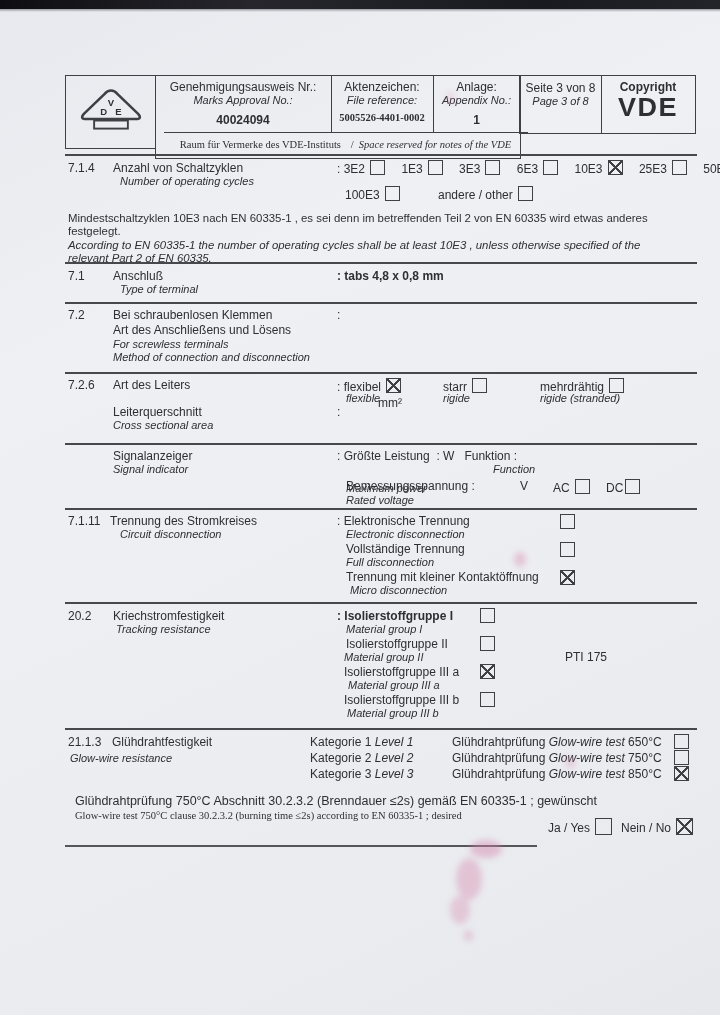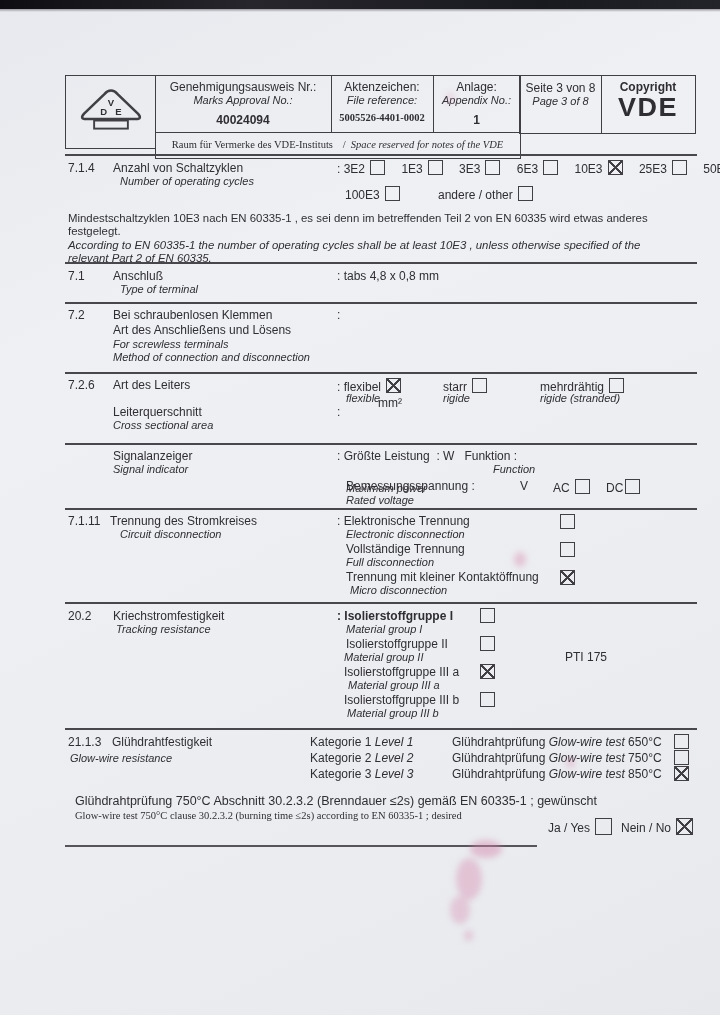--- a/index.html
+++ b/index.html
@@ -58,21 +58,21 @@
       <div class="t">Aktenzeichen:</div>
       <div class="ti">File reference:</div>
       <div class="tsm b" style="margin-top:5px;">5005526-4401-0002</div>
     </div>
     <div class="abs" style="left:277px;top:0;width:0;height:56px;border-left:1.4px solid #3f3f44;"></div>
     <div class="abs hcell" style="left:278px;top:4px;width:86px;">
       <div class="t">Anlage:</div>
       <div class="ti">Appendix No.:</div>
       <div class="t b" style="margin-top:6px;">1</div>
     </div>
-    <div class="abs hcell" style="left:0;top:56px;width:364px;border-top:1.4px solid #3f3f44;padding-top:1px;">
+    <div class="abs hcell" style="left:8px;top:56px;width:364px;border-top:1.4px solid #3f3f44;padding-top:1px;">
       <span class="tsm">Raum für Vermerke des VDE-Instituts</span>
       <span class="tsm">&nbsp;&nbsp;<span>/</span>&nbsp;&nbsp;</span><span class="tsm" style="font-style:italic;">Space reserved for notes of the VDE</span>
     </div>
   </div>
 
   <div class="box hcell" style="left:519px;top:75px;width:83px;height:59px;">
     <div class="t" style="margin-top:5px;">Seite 3 von 8</div>
     <div class="ti">Page 3 of 8</div>
   </div>
 
@@ -105,21 +105,21 @@
 
   <div class="abs note" style="left:68px;top:212px;width:615px;">
     <div>Mindestschaltzyklen 10E3 nach EN 60335-1 , es sei denn im betreffenden Teil 2 von EN 60335 wird etwas anderes festgelegt.</div>
     <div style="font-style:italic;">According to EN 60335-1 the number of operating cycles shall be at least 10E3 , unless otherwise specified of the relevant Part 2 of EN 60335.</div>
   </div>
 
   <div class="hr" style="left:65px;top:262px;width:632px;"></div>
   <div class="abs t" style="left:68px;top:269px;">7.1</div>
   <div class="abs t" style="left:113px;top:269px;">Anschluß</div>
   <div class="abs ti" style="left:120px;top:283px;">Type of terminal</div>
-  <div class="abs t" style="left:337px;top:269px;">: tabs 4,8 x 0,8 mm</div>
+  <div class="abs t" style="left:337px;top:269px;font-weight:bold;">: tabs 4,8 x 0,8 mm</div>
 
   <div class="hr" style="left:65px;top:302px;width:632px;"></div>
   <div class="abs t" style="left:68px;top:308px;">7.2</div>
   <div class="abs t" style="left:113px;top:308px;">Bei schraubenlosen Klemmen</div>
   <div class="abs t" style="left:113px;top:323px;">Art des Anschließens und Lösens</div>
   <div class="abs ti" style="left:113px;top:338px;">For screwless terminals</div>
   <div class="abs ti" style="left:113px;top:351px;">Method of connection and disconnection</div>
   <div class="abs t" style="left:337px;top:308px;">:</div>
 
   <div class="hr" style="left:65px;top:372px;width:632px;"></div>

